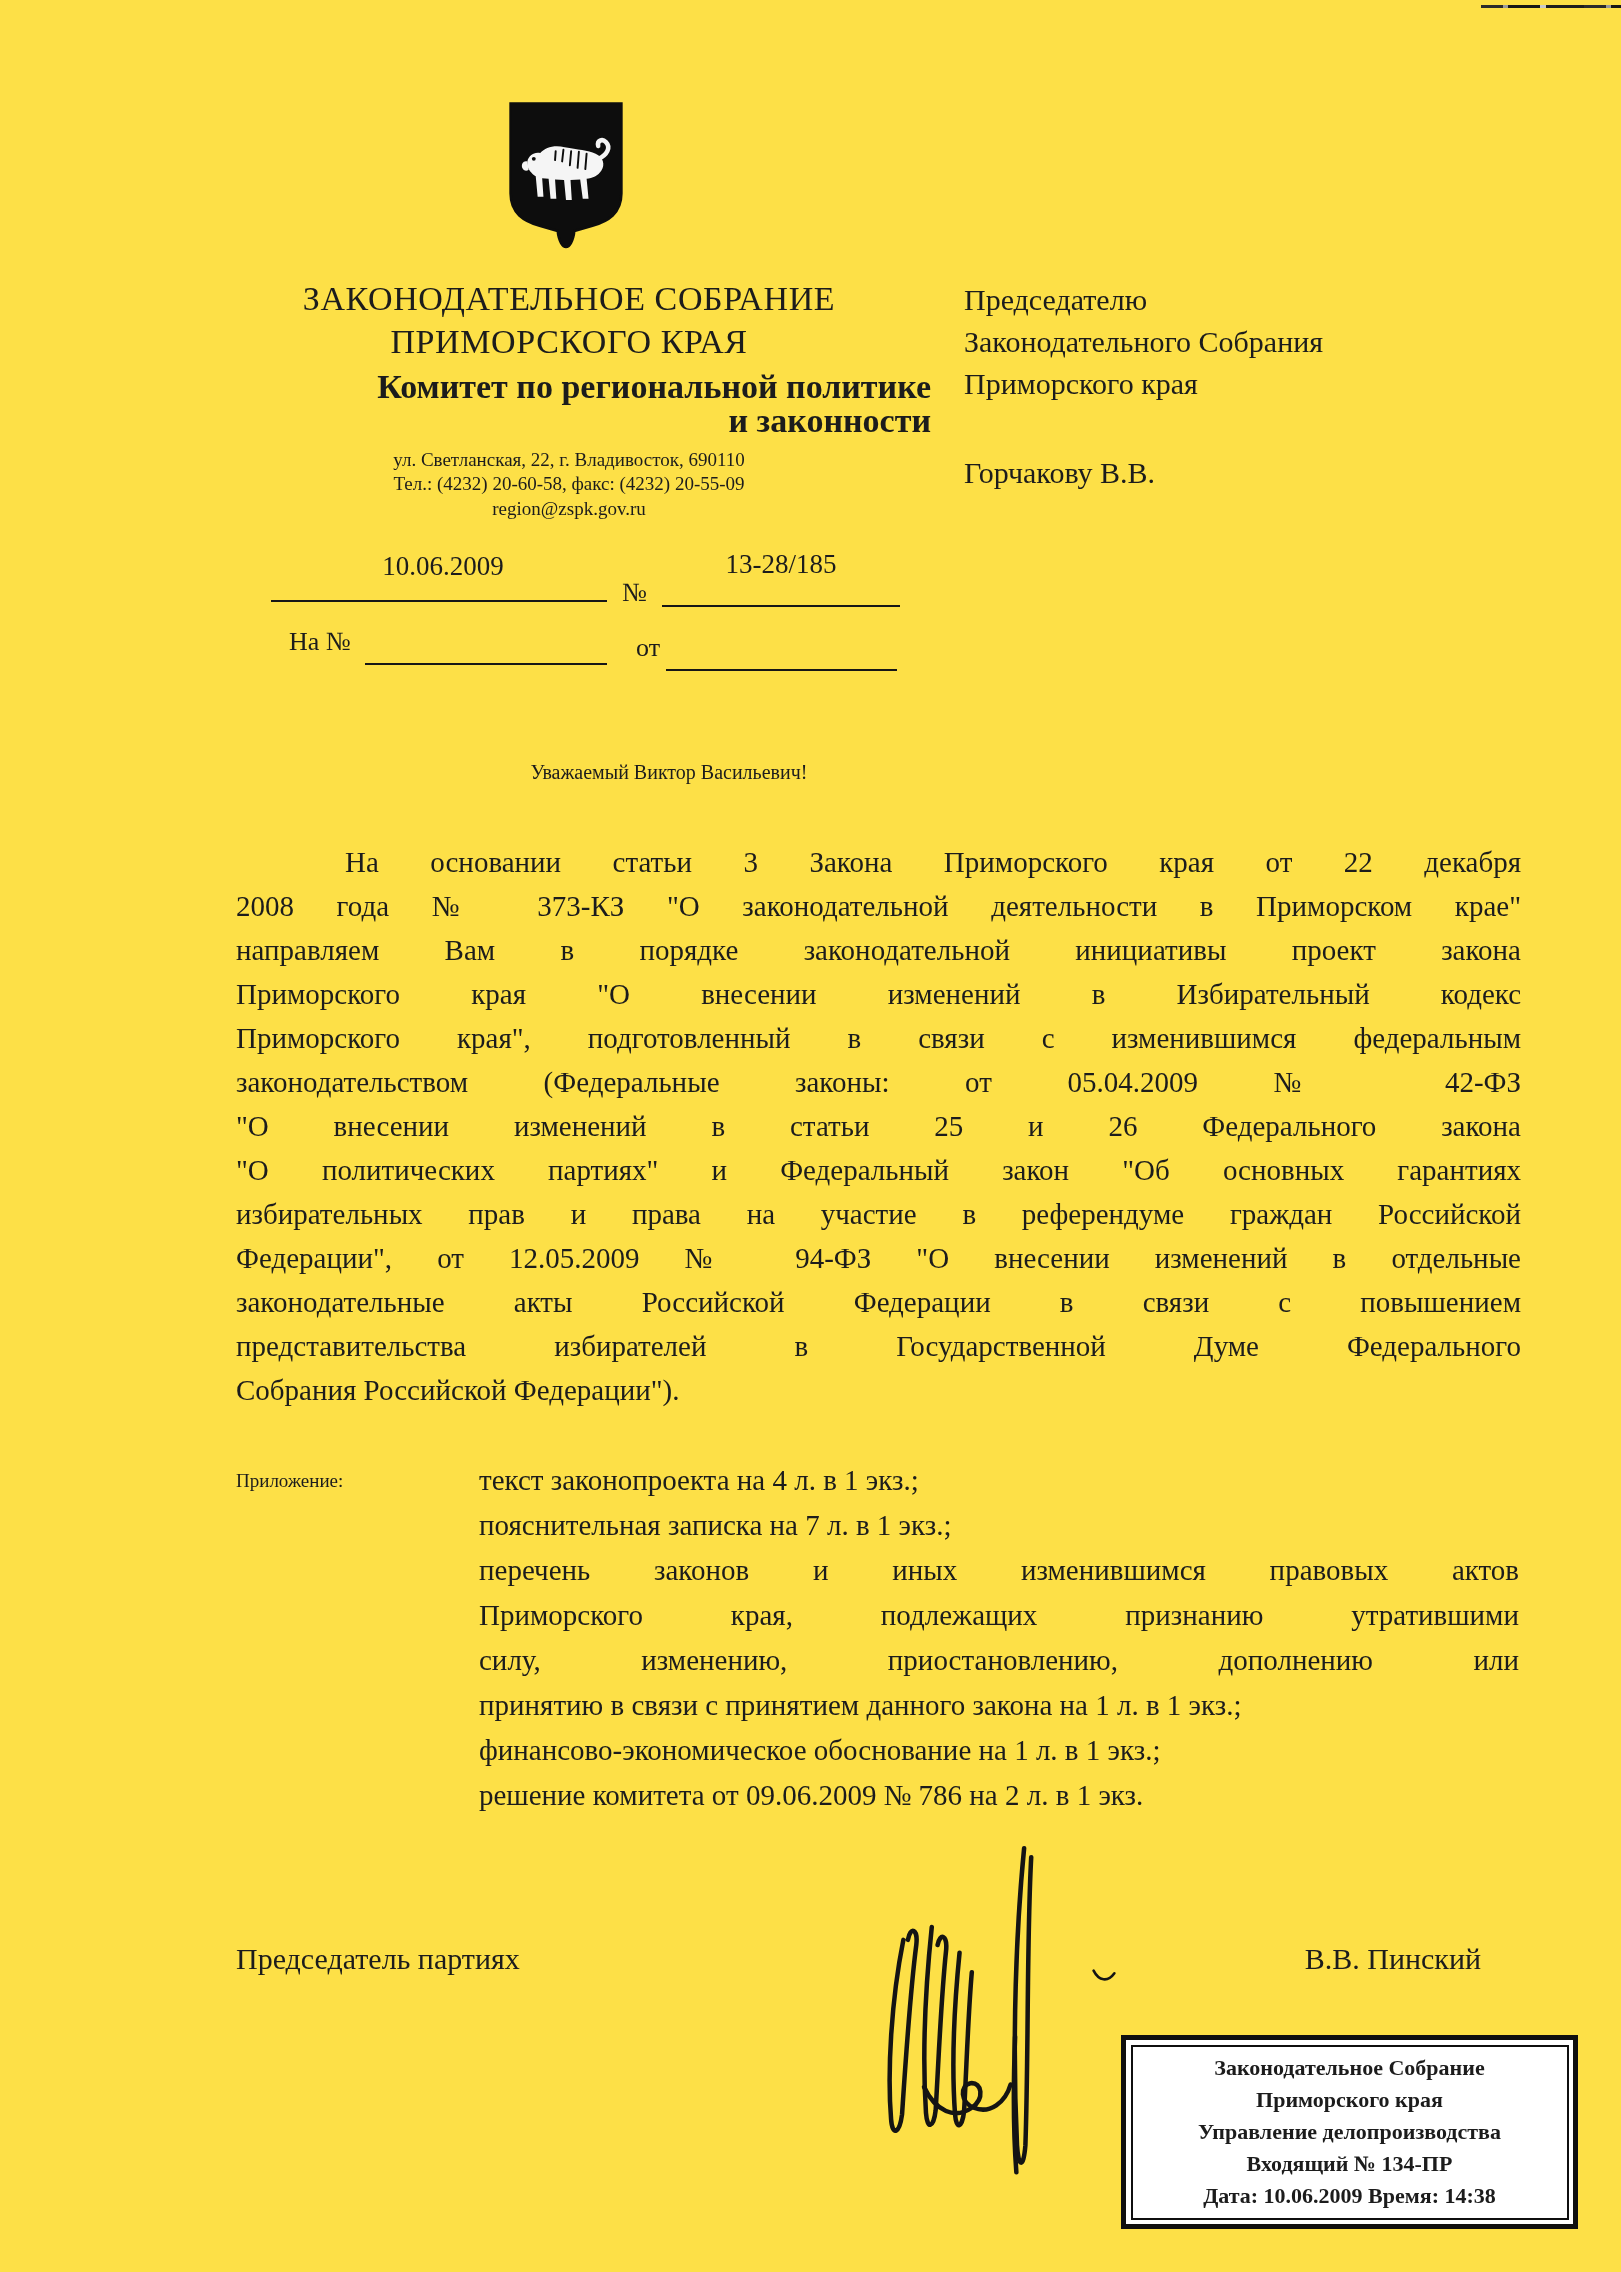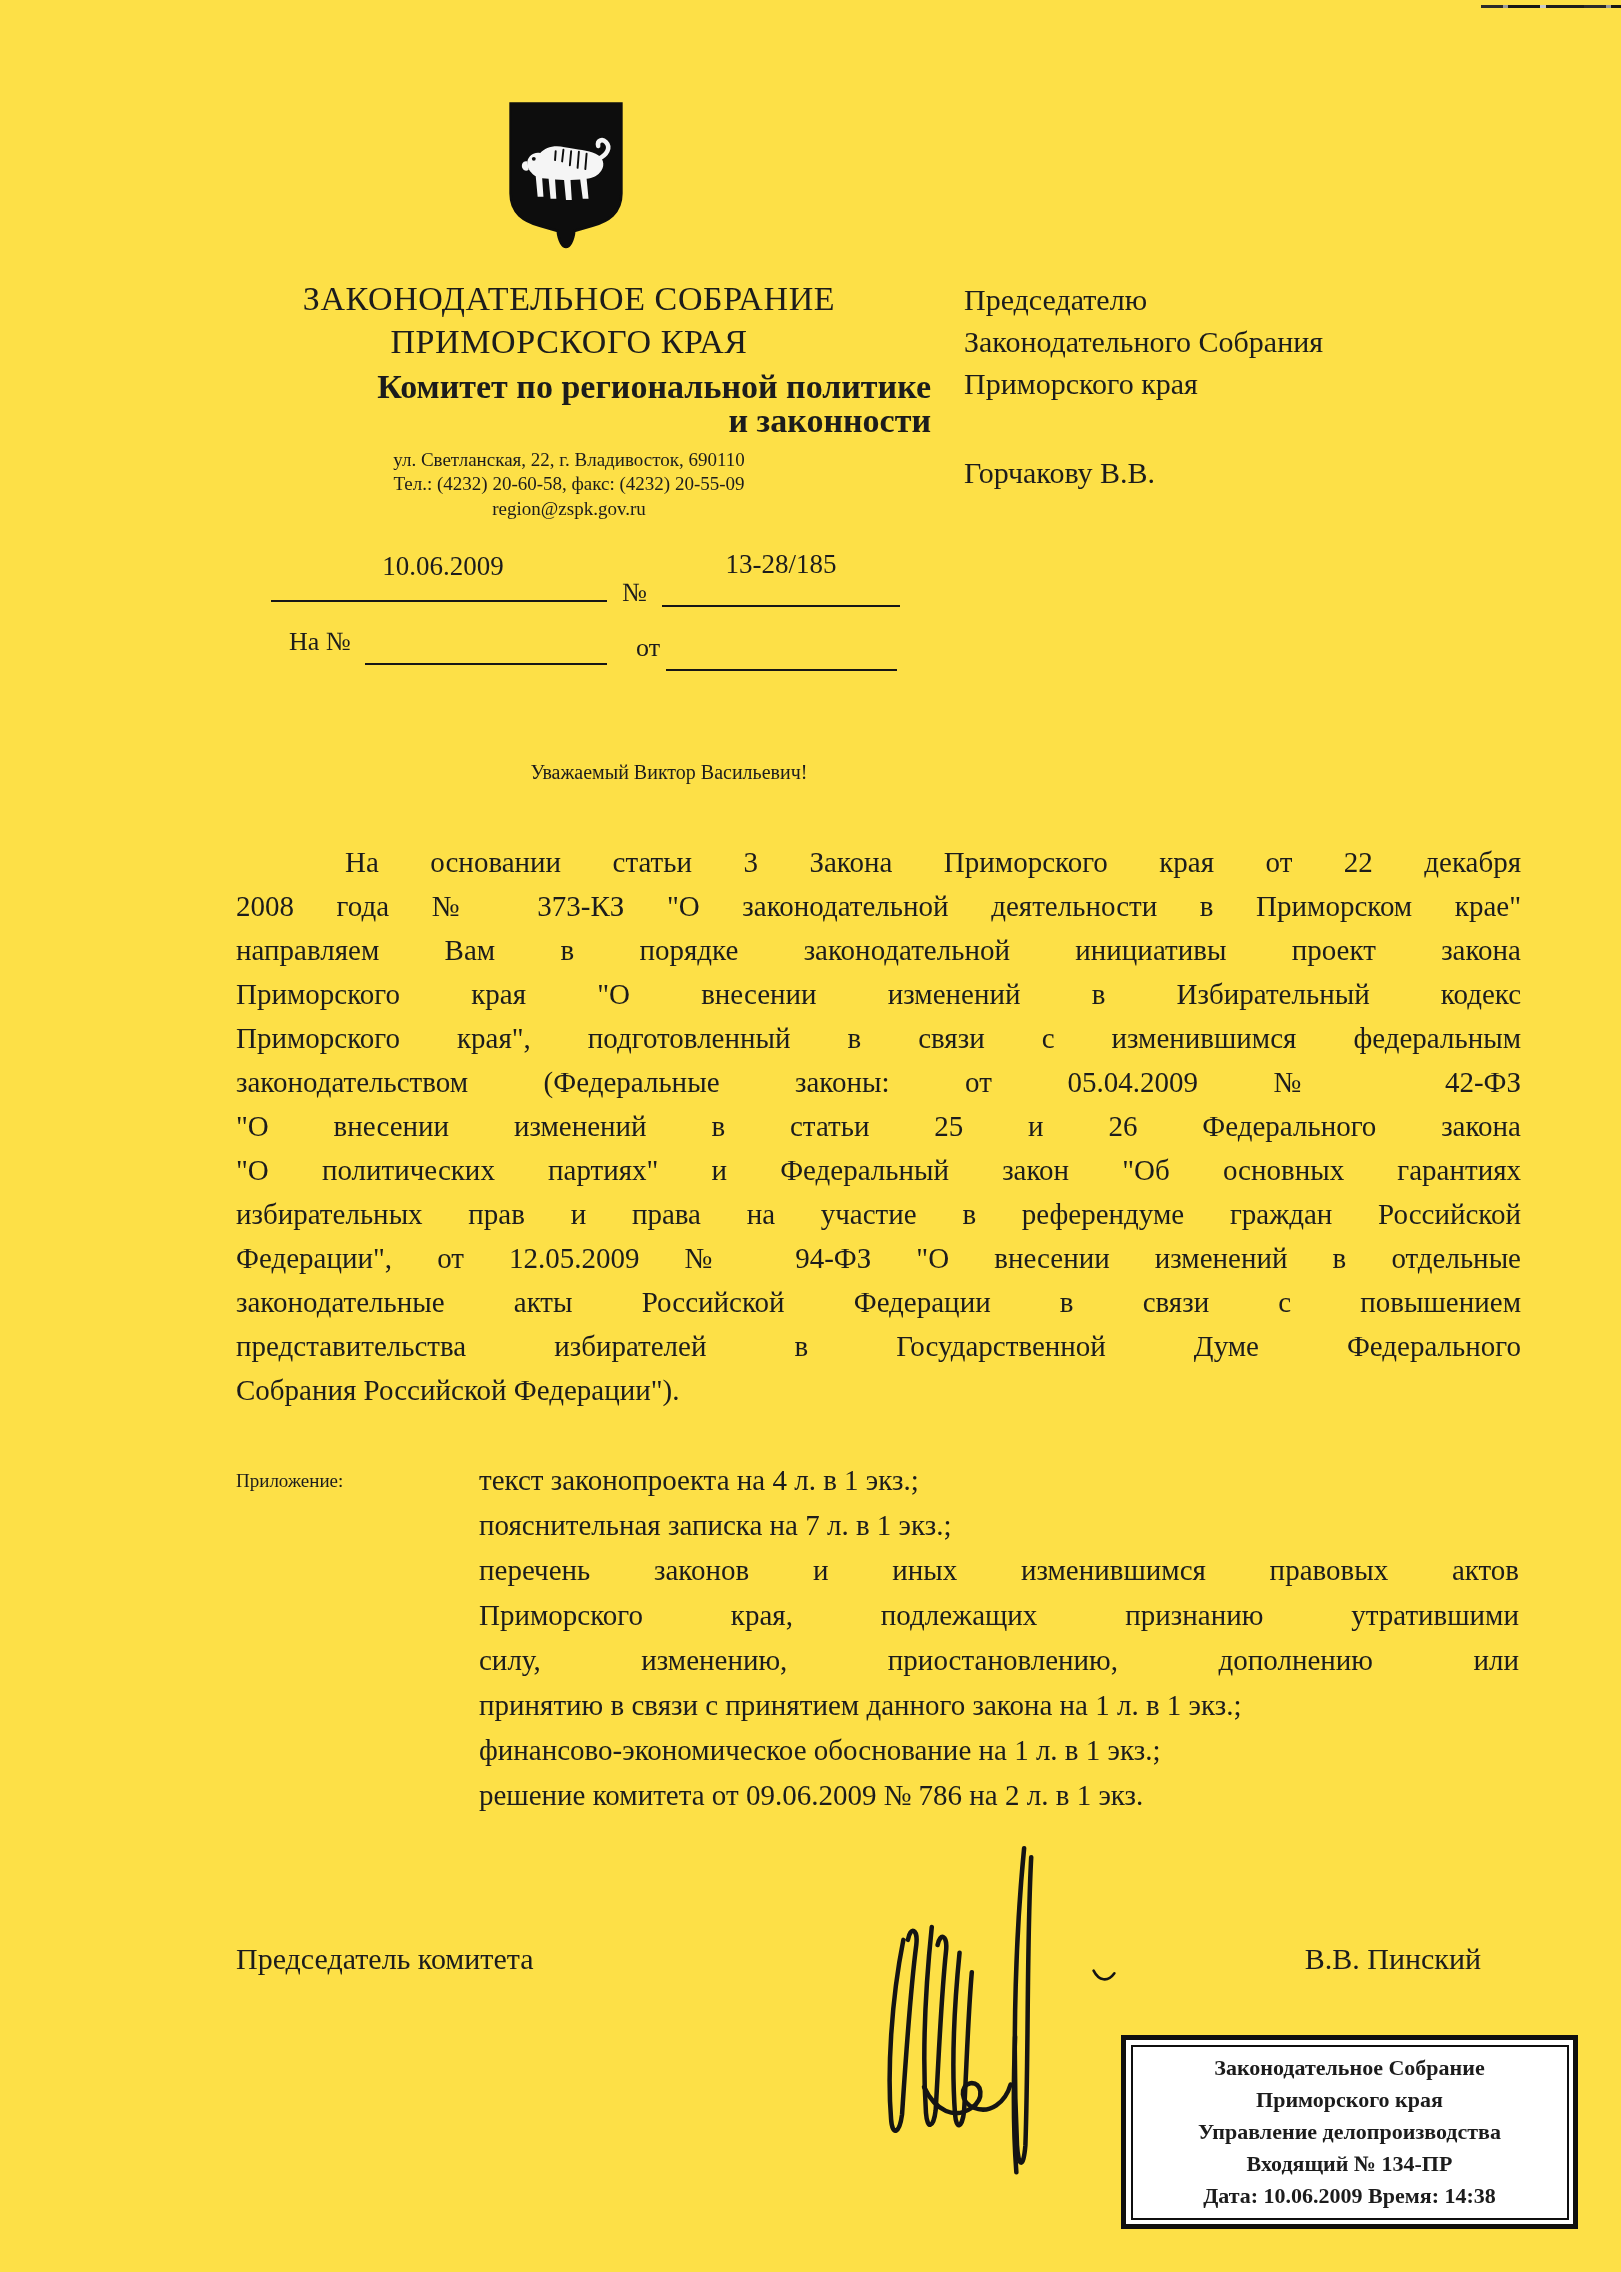--- a/index.html
+++ b/index.html
@@ -161,21 +161,21 @@
     <div class="aline">текст законопроекта на 4 л. в 1 экз.;</div>
     <div class="aline">пояснительная записка на 7 л. в 1 экз.;</div>
     <div class="aline fill">перечень законов и иных изменившимся правовых актов</div>
     <div class="aline fill">Приморского края, подлежащих признанию утратившими</div>
     <div class="aline fill">силу, изменению, приостановлению, дополнению или</div>
     <div class="aline">принятию в связи с принятием данного закона на 1 л. в 1 экз.;</div>
     <div class="aline">финансово-экономическое обоснование на 1 л. в 1 экз.;</div>
     <div class="aline">решение комитета от 09.06.2009 № 786 на 2 л. в 1 экз.</div>
   </div>
 
-  <div class="abs sig-title">Председатель комитета</div>
+  <div class="abs sig-title">Председатель партиях</div>
 
   <div class="abs sig-ink">
     <svg width="278" height="339" viewBox="0 0 430 525">
       <g fill="none" stroke="#141414" stroke-width="7" stroke-linecap="round">
         <path d="M305,8 C293,130 286,300 294,468 C296,502 304,506 307,468 C312,320 309,150 316,22"></path>
         <path d="M118,150 C99,245 93,355 99,428 C101,455 112,450 116,420 C122,330 128,235 138,158 C141,133 129,128 125,150"></path>
         <path d="M162,130 C151,235 148,340 153,418 C155,445 165,441 168,414 C173,330 176,245 184,168 C187,142 175,138 171,158"></path>
         <path d="M205,170 C196,260 193,350 198,420 C200,445 209,441 212,416 C216,345 218,270 224,200"></path>
         <path d="M150,378 C168,416 198,428 224,410 C244,396 240,370 222,372 C205,375 206,402 227,410 C252,420 276,402 284,374"></path>
         <path d="M291,300 C288,380 288,445 293,510"></path>

